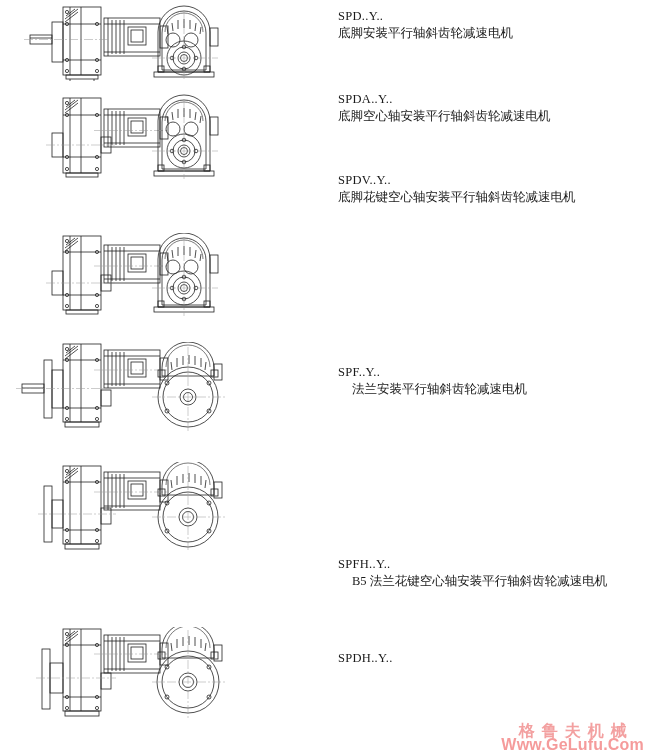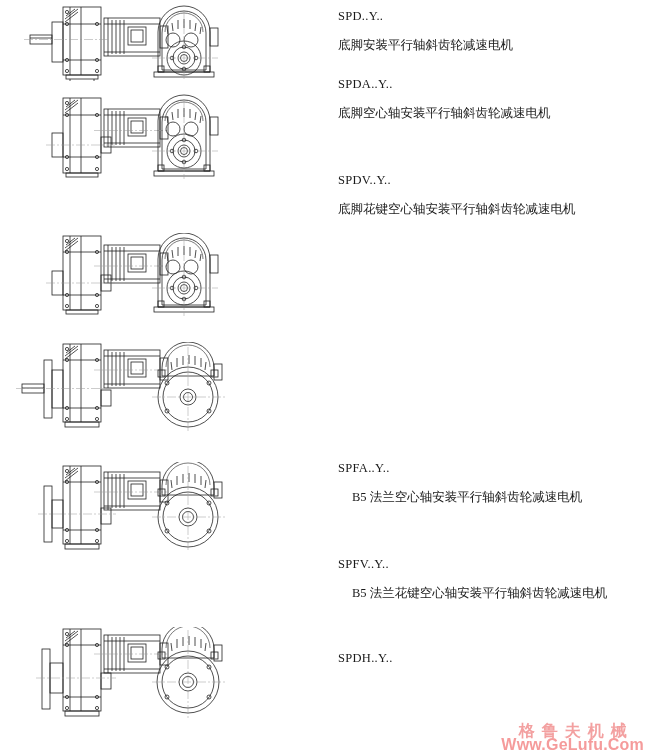--- a/index.html
+++ b/index.html
@@ -22,21 +22,21 @@
   
   .label-block{position:absolute;left:338px;width:312px;}
   .code{
     font-size:12.5px;
     letter-spacing:.3px;
     line-height:1.1;
     white-space:nowrap;
   }
   .desc{
     font-size:12.5px;
-    margin-top:14px;
+    margin-top:2px;
     line-height:1.15;
     white-space:nowrap;
     font-family:"Liberation Serif","DejaVu Serif",serif;
   }
   .desc.indent{padding-left:14px;}
 
   
   .watermark{
     position:absolute;
     right:6px;bottom:2px;
@@ -513,39 +513,39 @@
         </g>
       </svg>
     </div>
   </div>
 
   <div class="label-block" style="top:10px;">
     <div class="code">SPD..Y..</div>
     <div class="desc">底脚安装平行轴斜齿轮减速电机</div>
   </div>
 
-  <div class="label-block" style="top:78px;">
+  <div class="label-block" style="top:93px;">
     <div class="code">SPDA..Y..</div>
     <div class="desc">底脚空心轴安装平行轴斜齿轮减速电机</div>
   </div>
 
   <div class="label-block" style="top:174px;">
     <div class="code">SPDV..Y..</div>
     <div class="desc">底脚花键空心轴安装平行轴斜齿轮减速电机</div>
   </div>
 
 
-
-  <div class="label-block" style="top:462px;">
-    <div class="code">SPFA..Y..</div>
-    <div class="desc indent">B5 法兰空心轴安装平行轴斜齿轮减速电机</div>
-  </div>
+  <div class="label-block" style="top:366px;">
+    <div class="code">SPF..Y..</div>
+    <div class="desc indent">法兰安装平行轴斜齿轮减速电机</div>
+  </div>
+
 
   <div class="label-block" style="top:558px;">
-    <div class="code">SPFV..Y..</div>
+    <div class="code">SPFH..Y..</div>
     <div class="desc indent">B5 法兰花键空心轴安装平行轴斜齿轮减速电机</div>
   </div>
 
   <div class="label-block" style="top:652px;">
     <div class="code">SPDH..Y..</div>
   </div>
 
   <div class="watermark">
     <div class="wm-cn">格鲁夫机械</div>
     <div class="wm-url">Www.GeLufu.Com</div>

